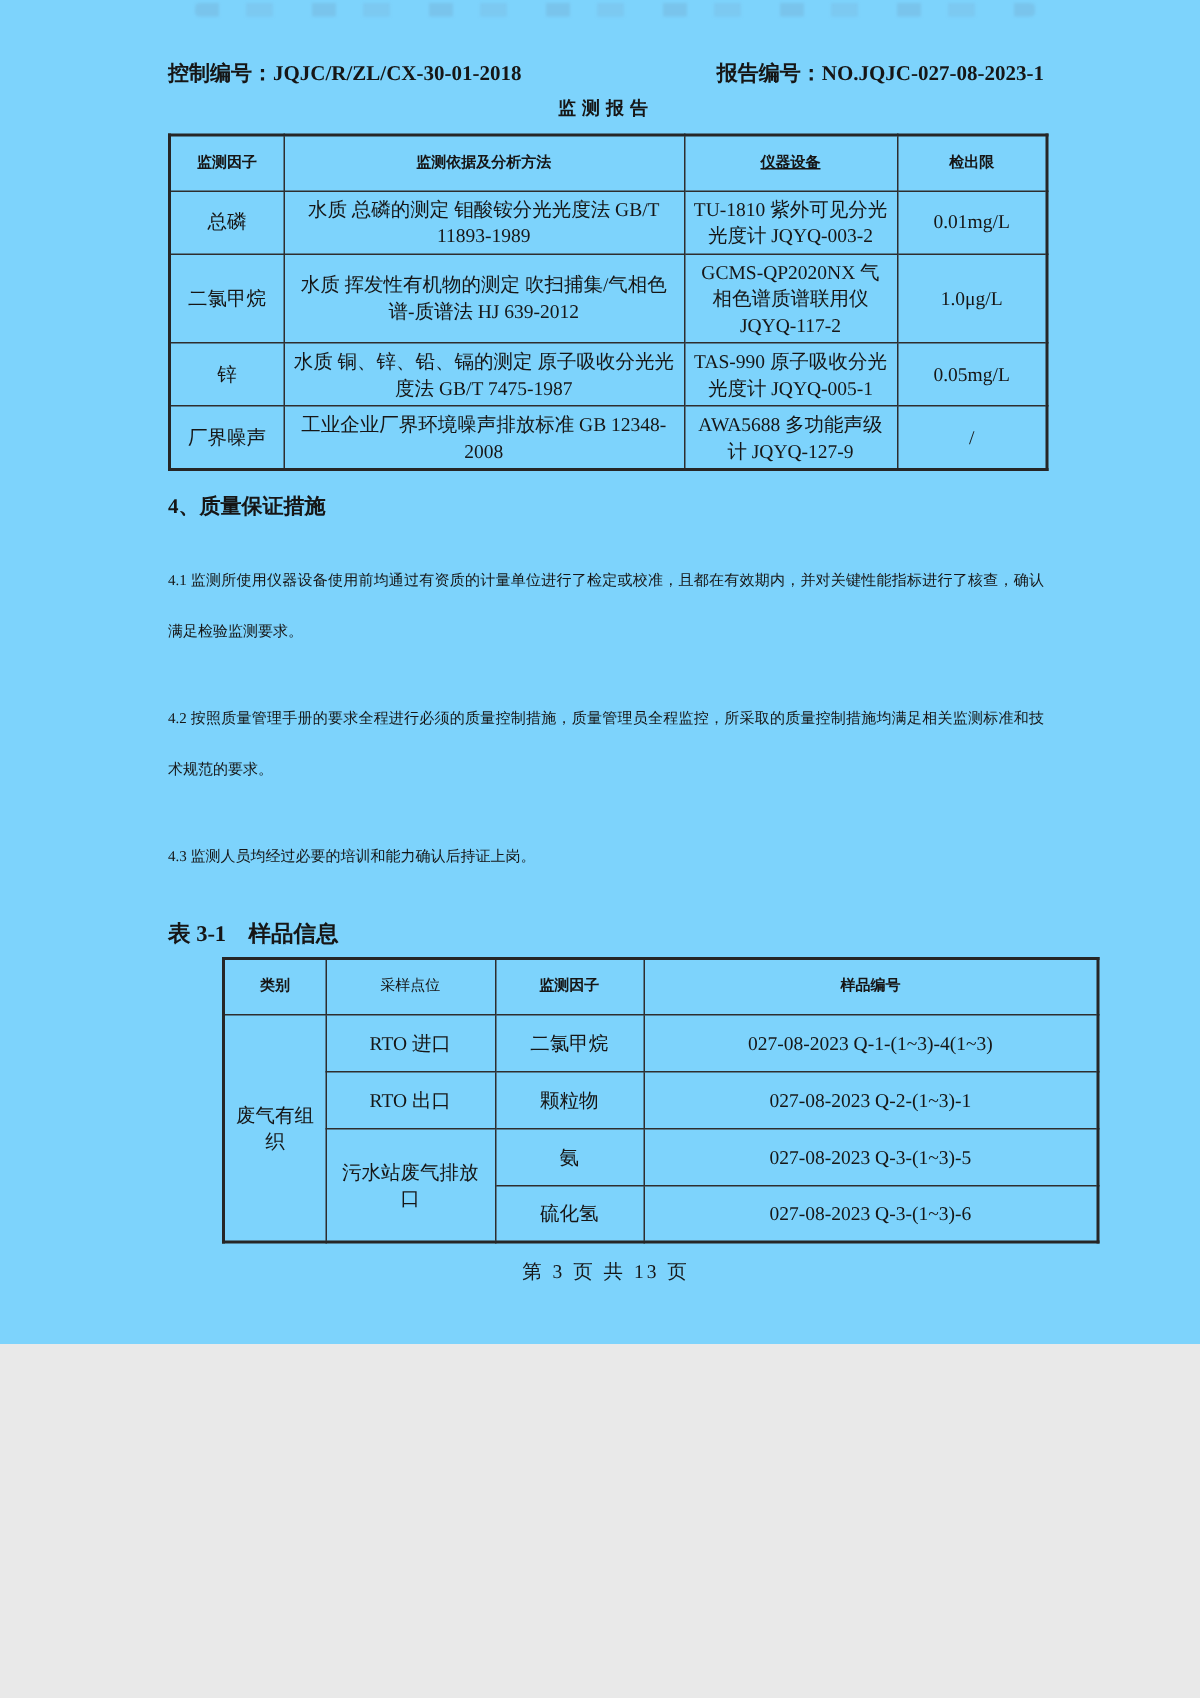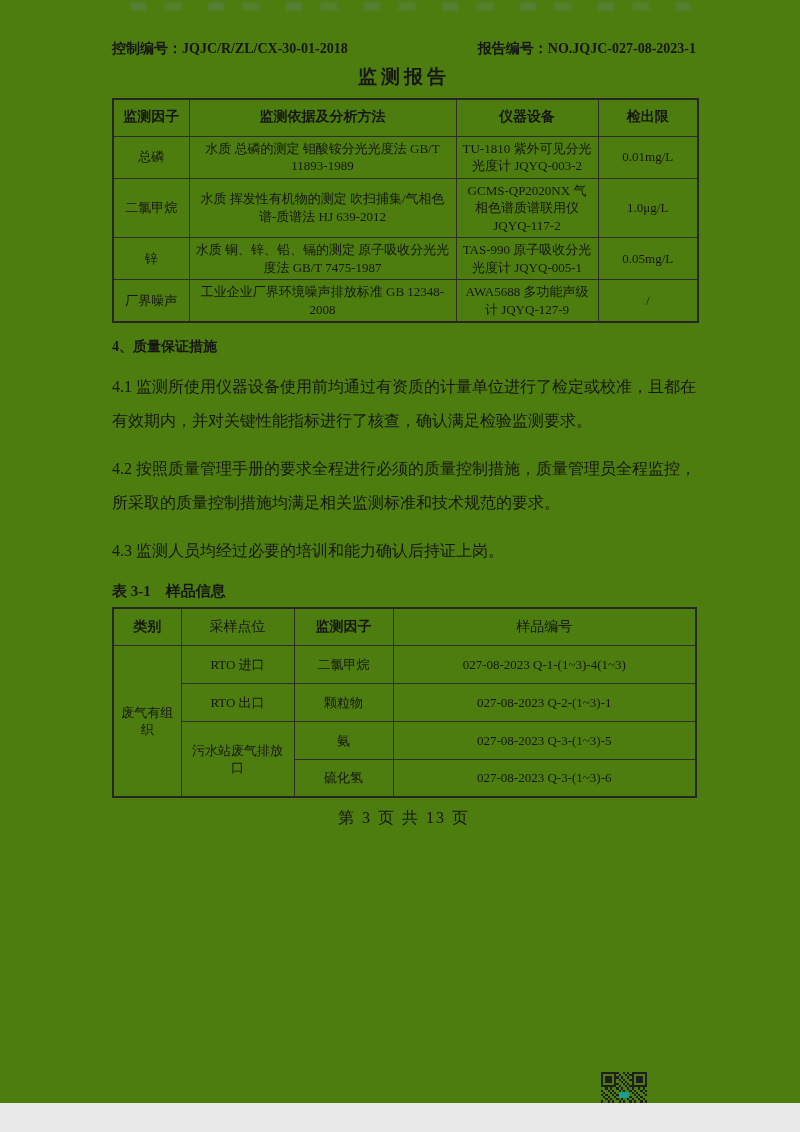--- a/index.html
+++ b/index.html
@@ -1,55 +1,55 @@
 <!DOCTYPE html>
 <html><head>
 <meta charset="utf-8">
 <style>
   * { margin:0; padding:0; box-sizing:border-box; }
   html,body { background:#e9e9e9; }
   .page {
-    position:relative; width:800px; height:1103px; margin:0 auto;
-    background:#4d7c0f; overflow:hidden;
+    position:relative; width:800px; height:896px; margin:0 auto;
+    background:#7dd3fc; overflow:hidden;
     font-family:"Liberation Serif","DejaVu Serif",serif;
     color:#161616;
   }
   .scan-artifact {
     position:absolute; top:2px; left:130px; width:560px; height:9px;
     background:repeating-linear-gradient(90deg,
       rgba(110,145,180,.22) 0 16px, transparent 16px 34px,
       rgba(120,150,185,.16) 34px 52px, transparent 52px 78px);
     filter:blur(1.2px); border-radius:3px;
   }
   .content { padding:40px 104px 0 112px; }
   .doc-header { display:flex; justify-content:space-between; font-size:14px; font-weight:bold; }
-  .doc-title { text-align:center; font-size:19px; font-weight:bold; letter-spacing:4px; margin:6px 0 8px; }
+  .doc-title { text-align:center; font-size:12px; font-weight:bold; letter-spacing:4px; margin:6px 0 8px; }
   table { border-collapse:collapse; width:100%; table-layout:fixed; }
   .t1 td, .t1 th, .t2 td, .t2 th {
     border:1.6px solid #2e2e2e; text-align:center; vertical-align:middle;
     font-size:13px; line-height:1.35; padding:3px 5px; font-weight:normal;
     word-break:break-word;
   }
   .t1 { border:2.4px solid #262626; }
-  .t2 { border:2.4px solid #262626; }
-  .t1 th, .t2 th { font-size:14px; height:37px; }
+  .t2 { border:2.4px solid #262626;margin-left:36px; }
+  .t1 th, .t2 th { font-size:10px; height:37px; }
   .t1 td { height:41px; }
   .t2 td { height:38px; }
   .c-factor { width:76px; }
   .c-method { width:267px; }
-  .c-instr  { width:142px; }
+  .c-instr  { width:142px;text-decoration:underline; }
   .c-limit  { width:100px; }
   .s-cat    { width:68px; }
   .s-point  { width:113px; }
   .s-factor { width:99px; }
   .s-no     { width:303px; }
   .sec-heading { font-size:14px; font-weight:bold; margin:15px 0 6px; }
-  .para { font-size:16px; line-height:34px; text-align:justify; margin:14px 0; }
+  .para { font-size:10px; line-height:34px; text-align:justify; margin:24px 0; }
   .table-caption { font-size:15px; font-weight:bold; margin:10px 0 6px; }
-  .footer { text-align:center; font-size:16px; margin-top:10px; letter-spacing:2px; }
+  .footer { text-align:center; font-size:13px; margin-top:10px; letter-spacing:2px; }
   .qr { position:absolute; left:601px; top:1072px; width:46px; height:46px; }
   .qr svg { width:100%; height:100%; shape-rendering:crispEdges; }
 </style>
 </head>
 <body>
 
 <div class="page">
   <div class="scan-artifact"></div>
 
   <div class="content">
@@ -105,21 +105,21 @@
     <p class="para">4.3 监测人员均经过必要的培训和能力确认后持证上岗。</p>
 
     <div class="table-caption">表 3-1　样品信息</div>
 
     <table class="t2">
       <tbody>
           <tr>
         <th class="s-cat" style="font-weight:bold">类别</th>
         <th class="s-point" style="font-weight:normal">采样点位</th>
         <th class="s-factor" style="font-weight:bold">监测因子</th>
-        <th class="s-no" style="font-weight:normal">样品编号</th>
+        <th class="s-no" style="font-weight:bold">样品编号</th>
       </tr>
       <tr>
         <td rowspan="4">废气有组织</td>
         <td>RTO 进口</td>
         <td>二氯甲烷</td>
         <td>027-08-2023 Q-1-(1~3)-4(1~3)</td>
       </tr>
       <tr>
         <td>RTO 出口</td>
         <td>颗粒物</td>

